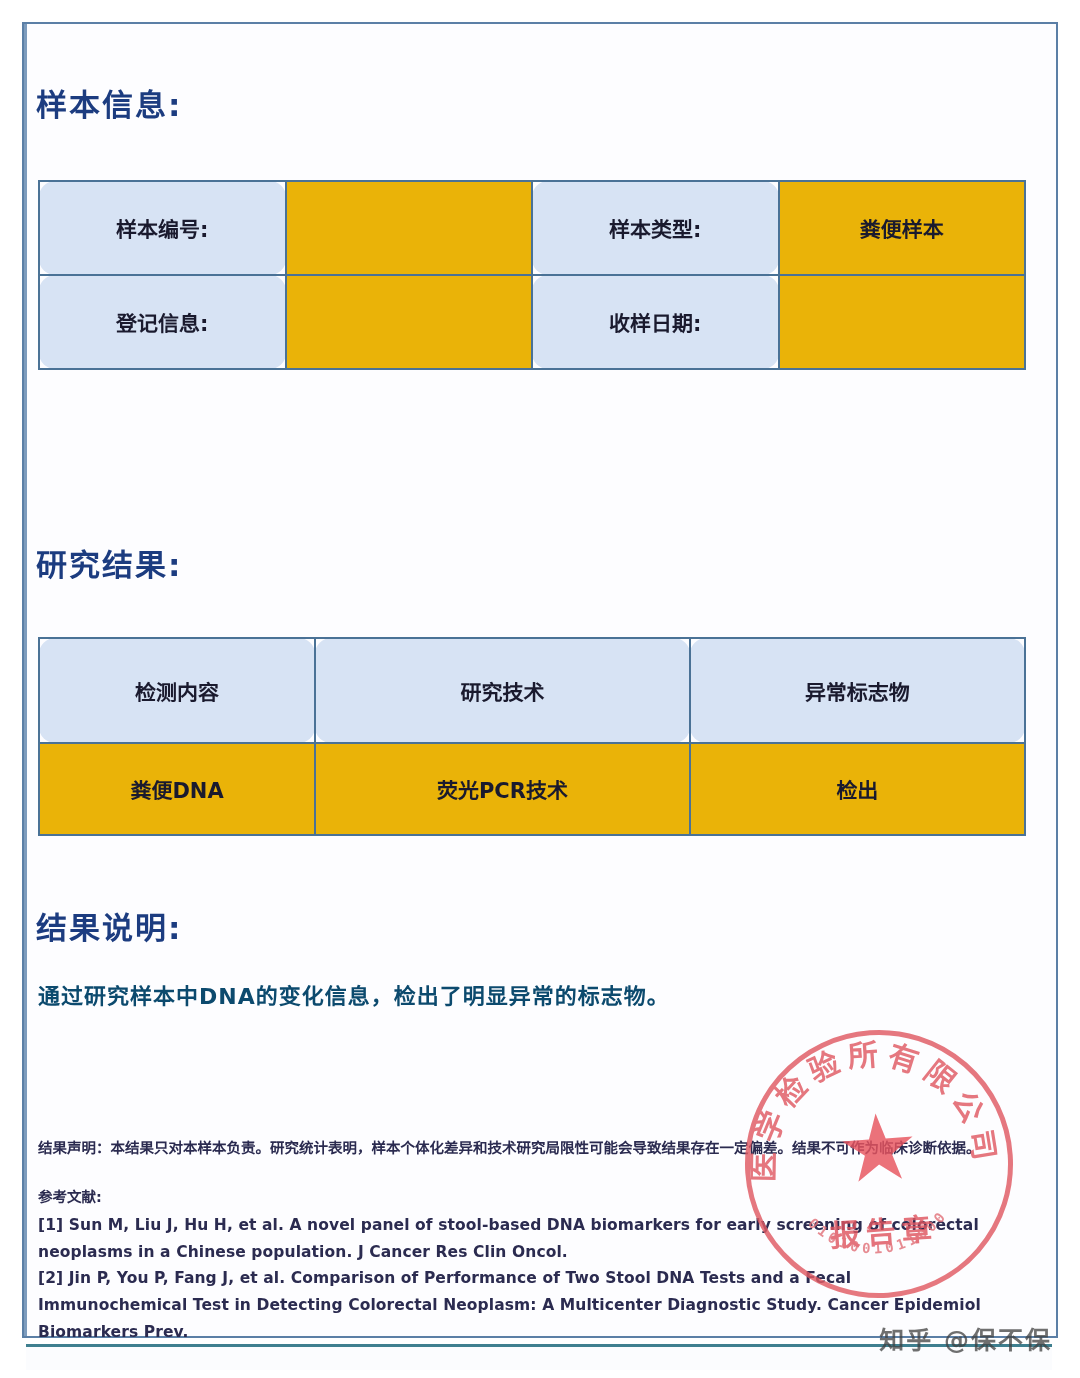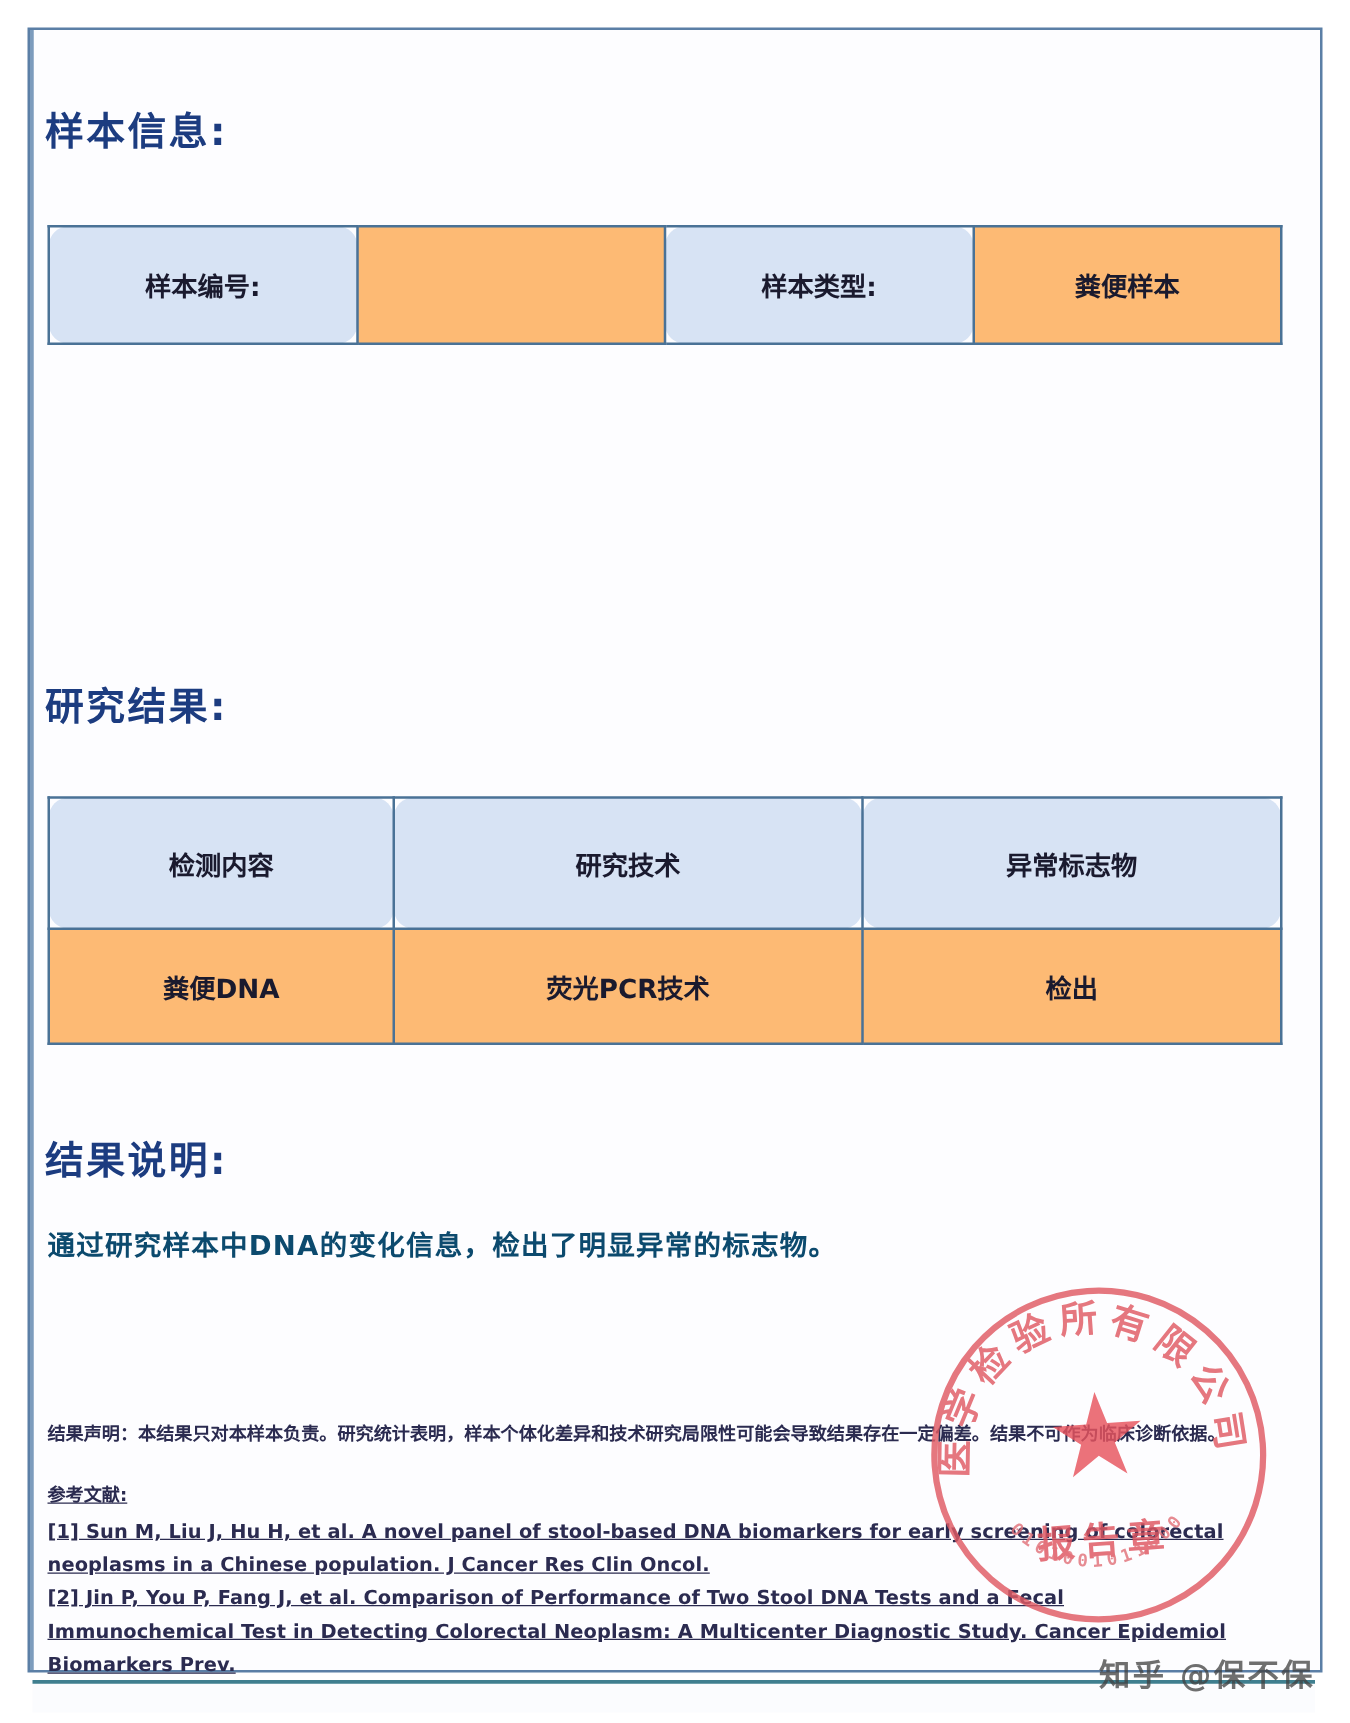--- a/index.html
+++ b/index.html
@@ -80,21 +80,21 @@
     font-size: 21px;
     font-weight: 700;
     color: #1a1a2e;
     padding: 0 6px;
   }
   td.lbl, th.hdr {
     background: #d7e3f4;
     border-radius: 16px;
   }
   td.val {
-    background: #fdba74;
+    background: #eab308;
   }
   td.detect {
     color: #d2a33f;
   }
 
   
   #tbl-sample {
     left: 38px;
     top: 180px;
     width: 988px;
@@ -126,21 +126,21 @@
   .fineprint {
     position: absolute;
     left: 38px;
     font-size: 14.5px;
     font-weight: 700;
     color: #2b2b50;
     line-height: 1.65;
     width: 960px;
   }
   #disclaimer { top: 1124px; margin-top: 13px; }
-  #refs-block { top: 1186px; text-decoration: underline; }
+  #refs-block { top: 1186px; }
   .refs-title {
     font-size: 14.5px;
     font-weight: 700;
     color: #2b2b50;
     margin-bottom: 2px;
   }
   .ref-item {
     font-size: 15.5px;
     font-weight: 700;
     color: #2b2b50;
@@ -205,20 +205,26 @@
 
   <div class="section-heading" id="h-sample">样本信息:</div>
 
   <table class="rpt" id="tbl-sample">
     <tbody>
       <tr>
         <td class="lbl" style="width:25%">样本编号:</td>
         <td class="val" style="width:25%"></td>
         <td class="lbl" style="width:25%">样本类型:</td>
         <td class="val" style="width:25%">粪便样本</td>
+      </tr>
+      <tr>
+        <td class="lbl">登记信息:</td>
+        <td class="val"></td>
+        <td class="lbl">收样日期:</td>
+        <td class="val"></td>
       </tr>
     </tbody>
   </table>
 
   <div class="section-heading" id="h-results">研究结果:</div>
 
   <table class="rpt" id="tbl-results">
     <thead>
       <tr>
         <th class="hdr" style="width:28%">检测内容</th>

